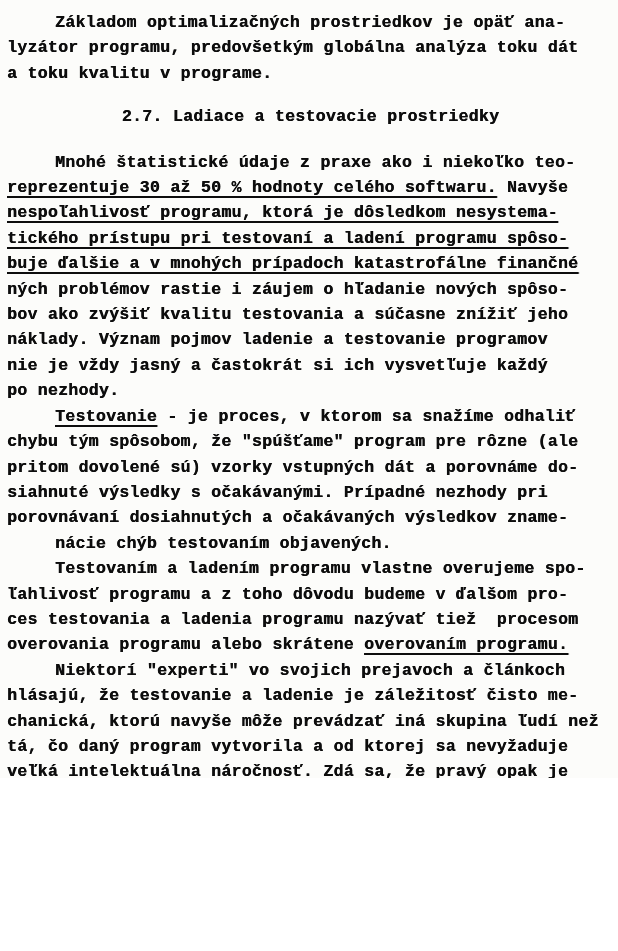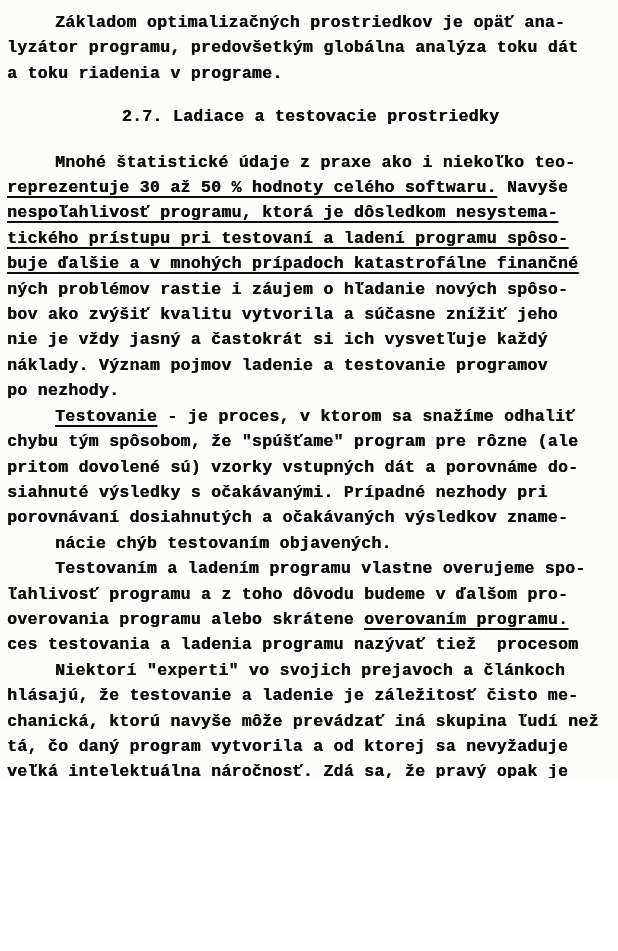--- a/index.html
+++ b/index.html
@@ -34,52 +34,52 @@
     text-decoration-skip-ink: none;
   }
 </style>
 </head>
 <body>
 
 <div class="page" style="--bg: #fcfcfa; --ink: #0d0d0d;">
     <div class="block paragraph">
       <div class="line"><span class="seg">Základom optimalizačných prostriedkov je opäť ana-</span></div>
       <div class="line"><span class="seg">lyzátor programu, predovšetkým globálna analýza toku dát</span></div>
-      <div class="line"><span class="seg">a toku riadenia v programe.</span></div>
+      <div class="line"><span class="seg">a toku kvalitu v programe.</span></div>
     </div>
     <div class="block heading">
       <div class="line"><span class="seg">2.7. Ladiace a testovacie prostriedky</span></div>
     </div>
     <div class="block paragraph">
       <div class="line"><span class="seg">Mnohé štatistické údaje z praxe ako i niekoľko teo-</span></div>
       <div class="line"><span class="seg u">reprezentuje 30 až 50 % hodnoty celého softwaru.</span><span class="seg"> Navyše</span></div>
       <div class="line"><span class="seg u">nespoľahlivosť programu, ktorá je dôsledkom nesystema-</span></div>
       <div class="line"><span class="seg u">tického prístupu pri testovaní a ladení programu spôso-</span></div>
       <div class="line"><span class="seg u">buje ďalšie a v mnohých prípadoch katastrofálne finančné</span></div>
       <div class="line"><span class="seg">ných problémov rastie i záujem o hľadanie nových spôso-</span></div>
-      <div class="line"><span class="seg">bov ako zvýšiť kvalitu vytvorila a súčasne znížiť jeho</span></div>
+      <div class="line"><span class="seg">bov ako zvýšiť kvalitu testovania a súčasne znížiť jeho</span></div>
+      <div class="line"><span class="seg">náklady. Význam pojmov ladenie a testovanie programov</span></div>
       <div class="line"><span class="seg">nie je vždy jasný a častokrát si ich vysvetľuje každý</span></div>
-      <div class="line"><span class="seg">náklady. Význam pojmov ladenie a testovanie programov</span></div>
       <div class="line"><span class="seg">po nezhody.</span></div>
     </div>
     <div class="block paragraph">
       <div class="line"><span class="seg u">Testovanie</span><span class="seg"> - je proces, v ktorom sa snažíme odhaliť</span></div>
       <div class="line"><span class="seg">chybu tým spôsobom, že "spúšťame" program pre rôzne (ale</span></div>
       <div class="line"><span class="seg">pritom dovolené sú) vzorky vstupných dát a porovnáme do-</span></div>
       <div class="line"><span class="seg">siahnuté výsledky s očakávanými. Prípadné nezhody pri</span></div>
       <div class="line"><span class="seg">porovnávaní dosiahnutých a očakávaných výsledkov zname-</span></div>
     </div>
     <div class="block paragraph">
       <div class="line"><span class="seg">nácie chýb testovaním objavených.</span></div>
     </div>
     <div class="block paragraph">
       <div class="line"><span class="seg">Testovaním a ladením programu vlastne overujeme spo-</span></div>
       <div class="line"><span class="seg">ľahlivosť programu a z toho dôvodu budeme v ďalšom pro-</span></div>
+      <div class="line"><span class="seg">ces testovania a ladenia programu nazývať tiež  procesom</span></div>
       <div class="line"><span class="seg">overovania programu alebo skrátene </span><span class="seg u">overovaním programu.</span></div>
-      <div class="line"><span class="seg">ces testovania a ladenia programu nazývať tiež  procesom</span></div>
     </div>
     <div class="block paragraph">
       <div class="line"><span class="seg">Niektorí "experti" vo svojich prejavoch a článkoch</span></div>
       <div class="line"><span class="seg">hlásajú, že testovanie a ladenie je záležitosť čisto me-</span></div>
       <div class="line"><span class="seg">chanická, ktorú navyše môže prevádzať iná skupina ľudí než</span></div>
       <div class="line"><span class="seg">tá, čo daný program vytvorila a od ktorej sa nevyžaduje</span></div>
       <div class="line"><span class="seg">veľká intelektuálna náročnosť. Zdá sa, že pravý opak je</span></div>
       <div class="line"><span class="seg">pravdou, a že </span><span class="seg u">programov a ladenie programu za daného stavu</span></div>
     </div>
   </div>

